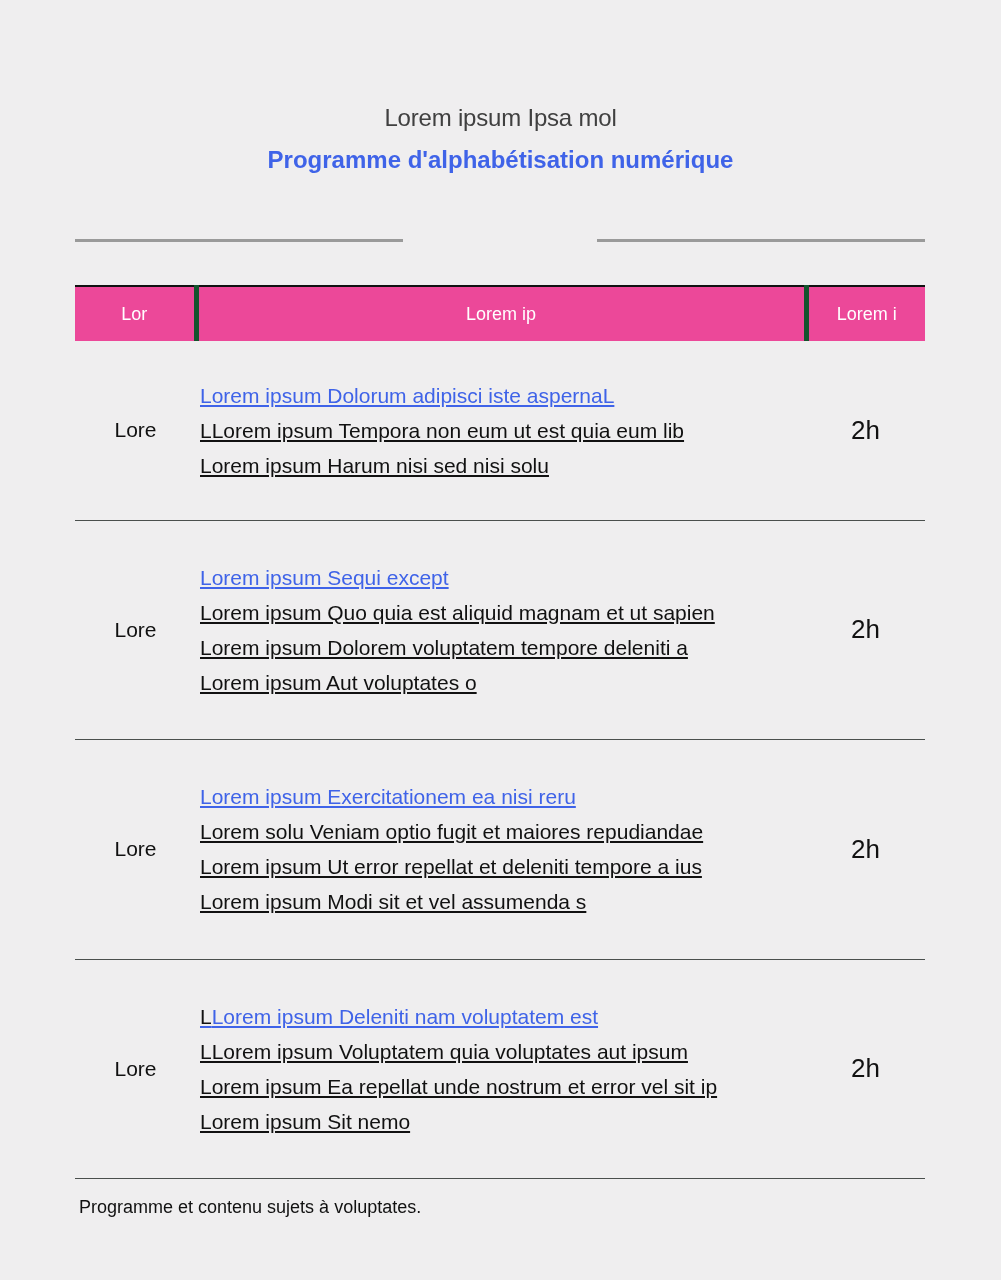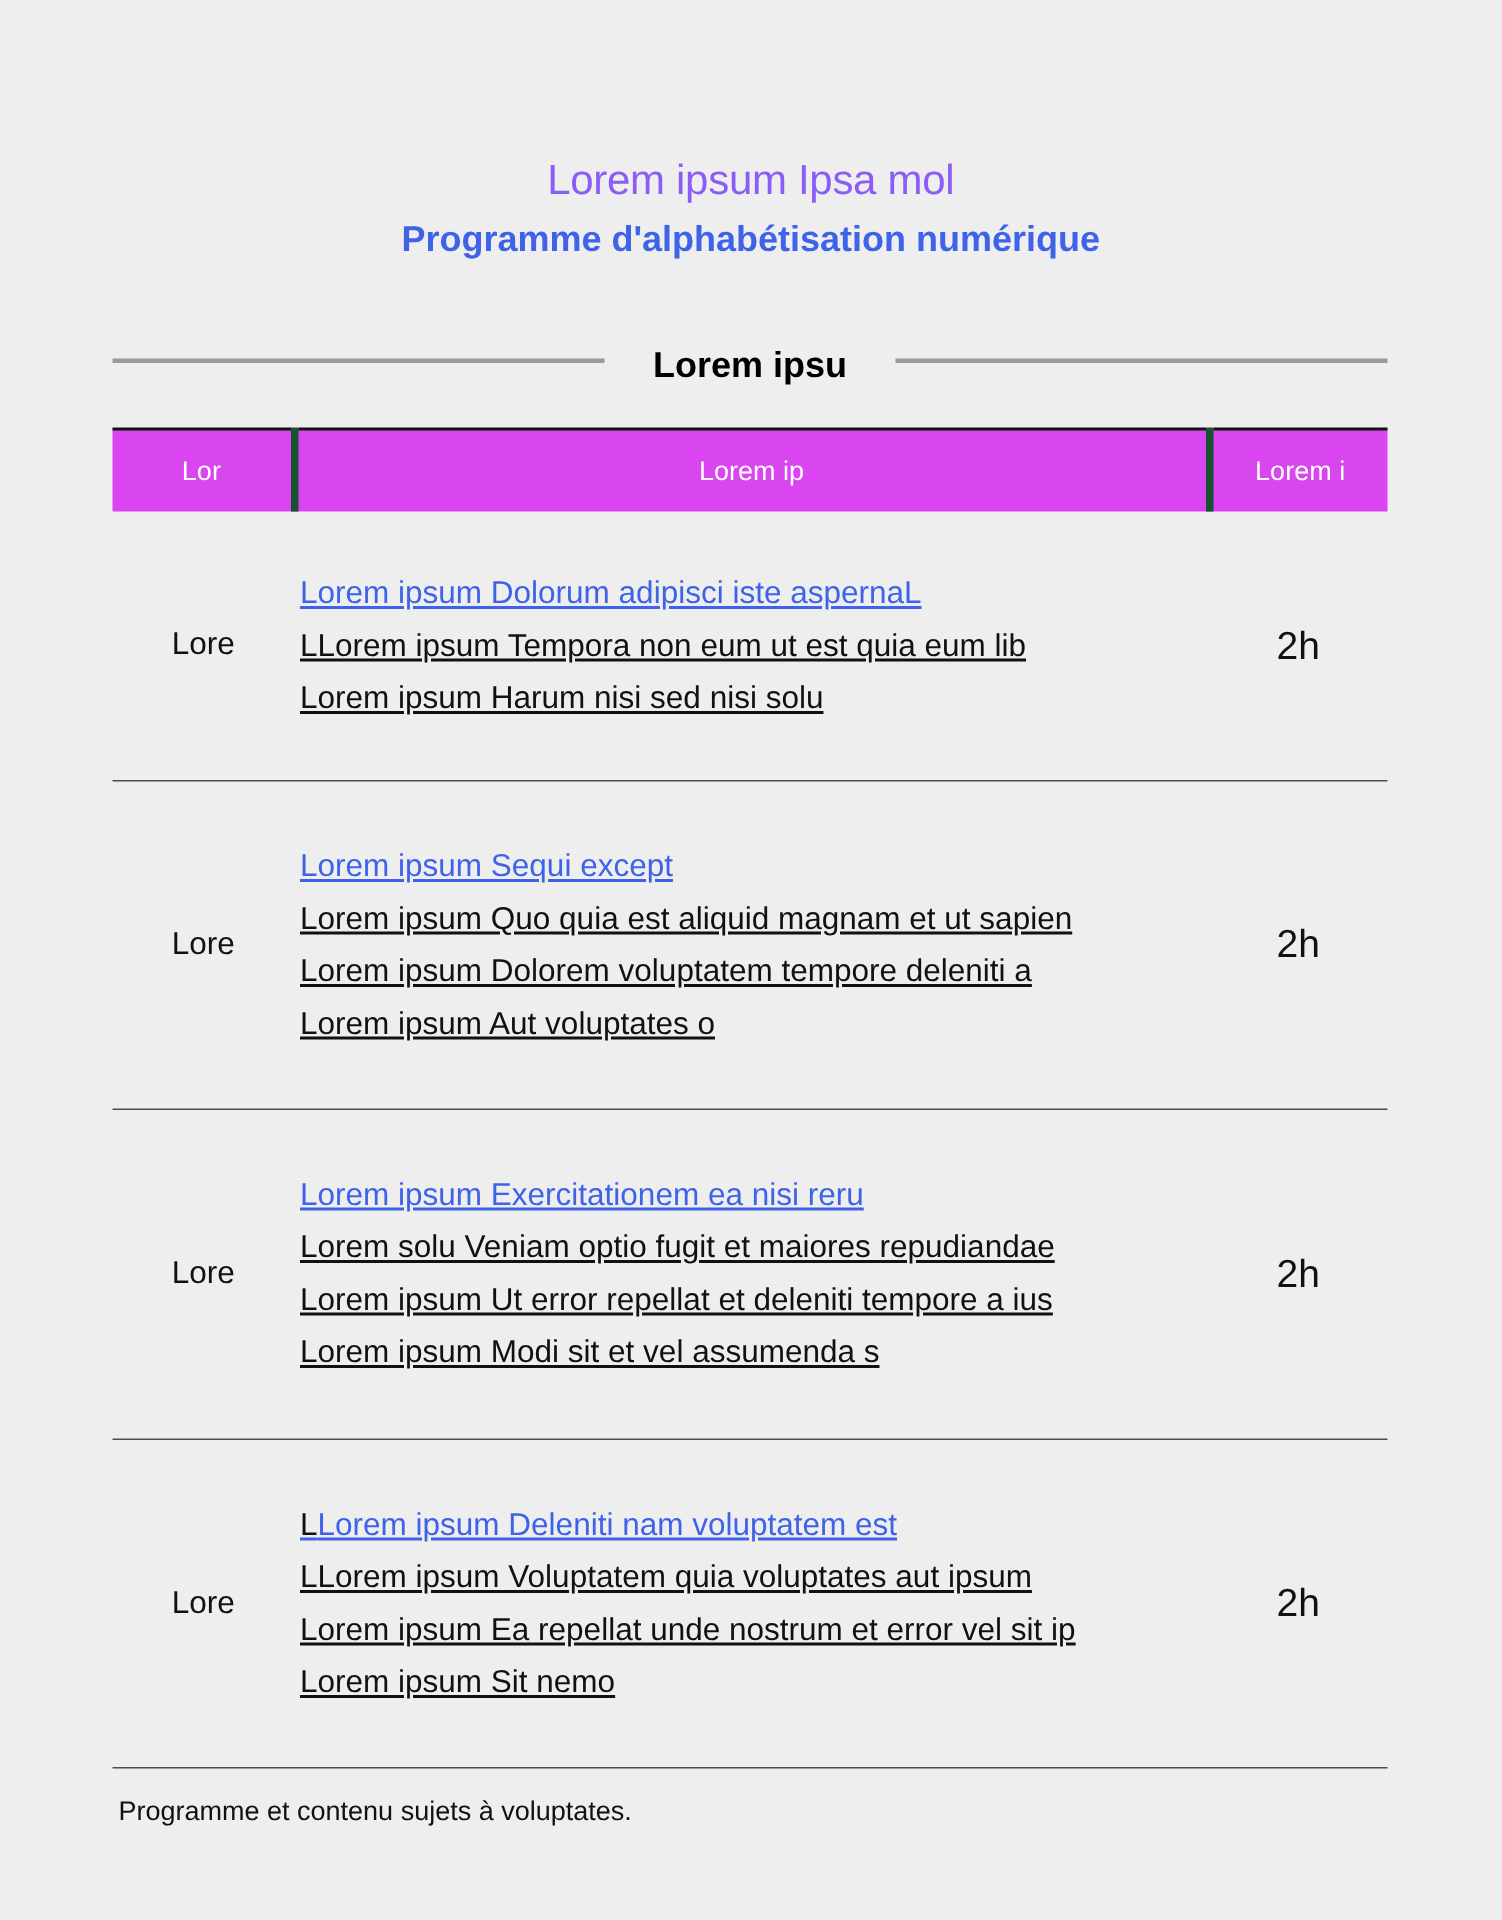--- a/index.html
+++ b/index.html
@@ -6,21 +6,21 @@
   body {
     width: 1001px; height: 1280px;
     background: #efeeef;
     font-family: "Liberation Sans", "DejaVu Sans", sans-serif;
     color: #111;
     position: relative;
     overflow: hidden;
   }
   .subtitle {
     position: absolute; top: 104px; left: 0; width: 1001px;
-    text-align: center; font-size: 28px; color: #8b5cf6; letter-spacing: -0.2px;
+    text-align: center; font-size: 24px; color: #404040; letter-spacing: -0.2px;
   }
   .title {
     position: absolute; top: 146px; left: 0; width: 1001px;
     text-align: center; font-size: 24px; font-weight: bold; color: #3f63e8;
   }
   .section-header {
     position: absolute; top: 228px; left: 75px; width: 850px; height: 34px;
   }
   .section-header .line {
     position: absolute; top: 11px; height: 3px; background: #9a9a9a;
@@ -29,21 +29,21 @@
   .section-header .line.right { right: 0; width: 328px; }
   .section-header .label {
     position: absolute; left: 0; width: 850px; top: 2px;
     text-align: center; font-size: 24px; font-weight: bold; color: #000;
   }
   table.program {
     position: absolute; top: 285px; left: 75px; width: 850px;
     border-collapse: collapse; table-layout: fixed;
   }
   table.program thead th {
-    background: #d946ef; color: #fff; font-weight: normal; font-size: 18px;
+    background: #ec4899; color: #fff; font-weight: normal; font-size: 18px;
     height: 54px; padding: 0; border-top: 2px solid #111;
   }
   table.program thead th + th { border-left: 5px solid #14532d; }
   col.c1 { width: 121px; }
   col.c2 { width: 610px; }
   col.c3 { width: 119px; }
   table.program tbody td {
     vertical-align: middle; border-bottom: 1px solid #4a4f4d;
     padding: 0;
   }
@@ -59,21 +59,20 @@
   }
 </style>
 </head>
 <body>
 
 <div class="subtitle">Lorem ipsum Ipsa mol</div>
 <div class="title">Programme d'alphabétisation numérique</div>
 
 <div class="section-header">
   <div class="line left"></div>
-  <div class="label">Lorem ipsu</div>
   <div class="line right"></div>
 </div>
 
 <table class="program">
   <colgroup>
       <col class="c1">
       <col class="c2">
       <col class="c3">
     </colgroup>
   <thead>

